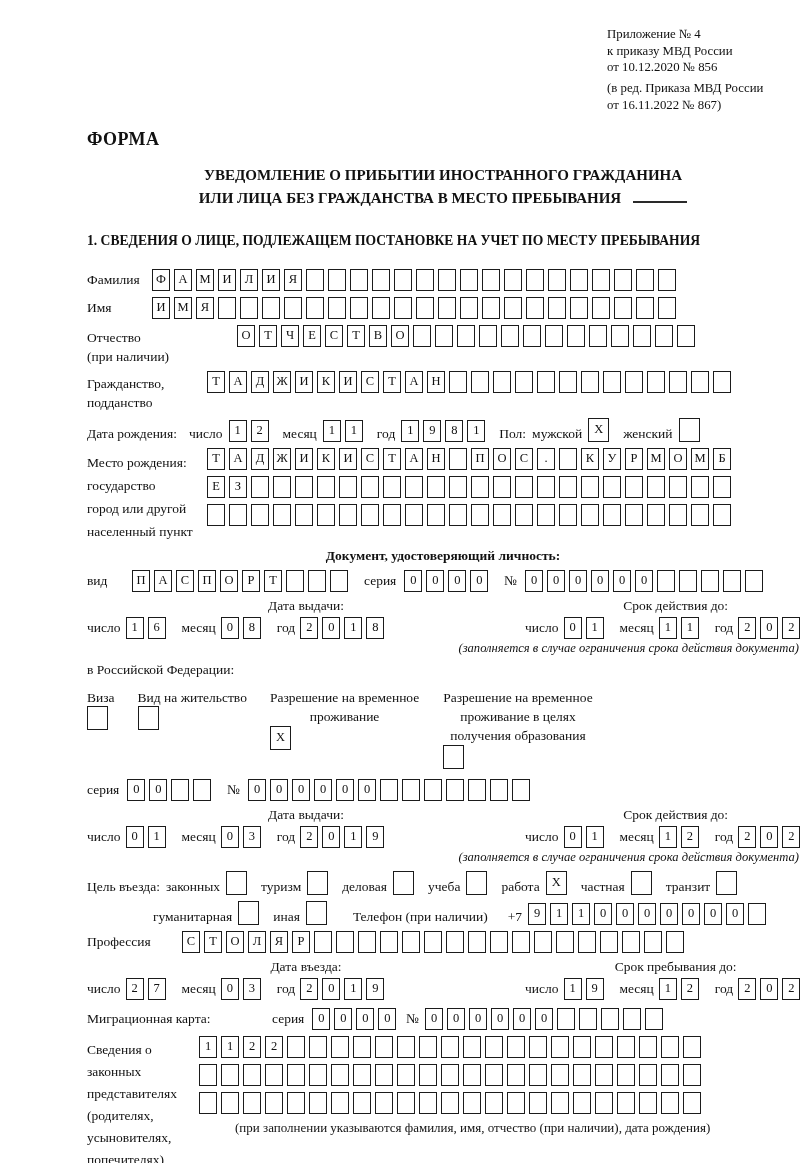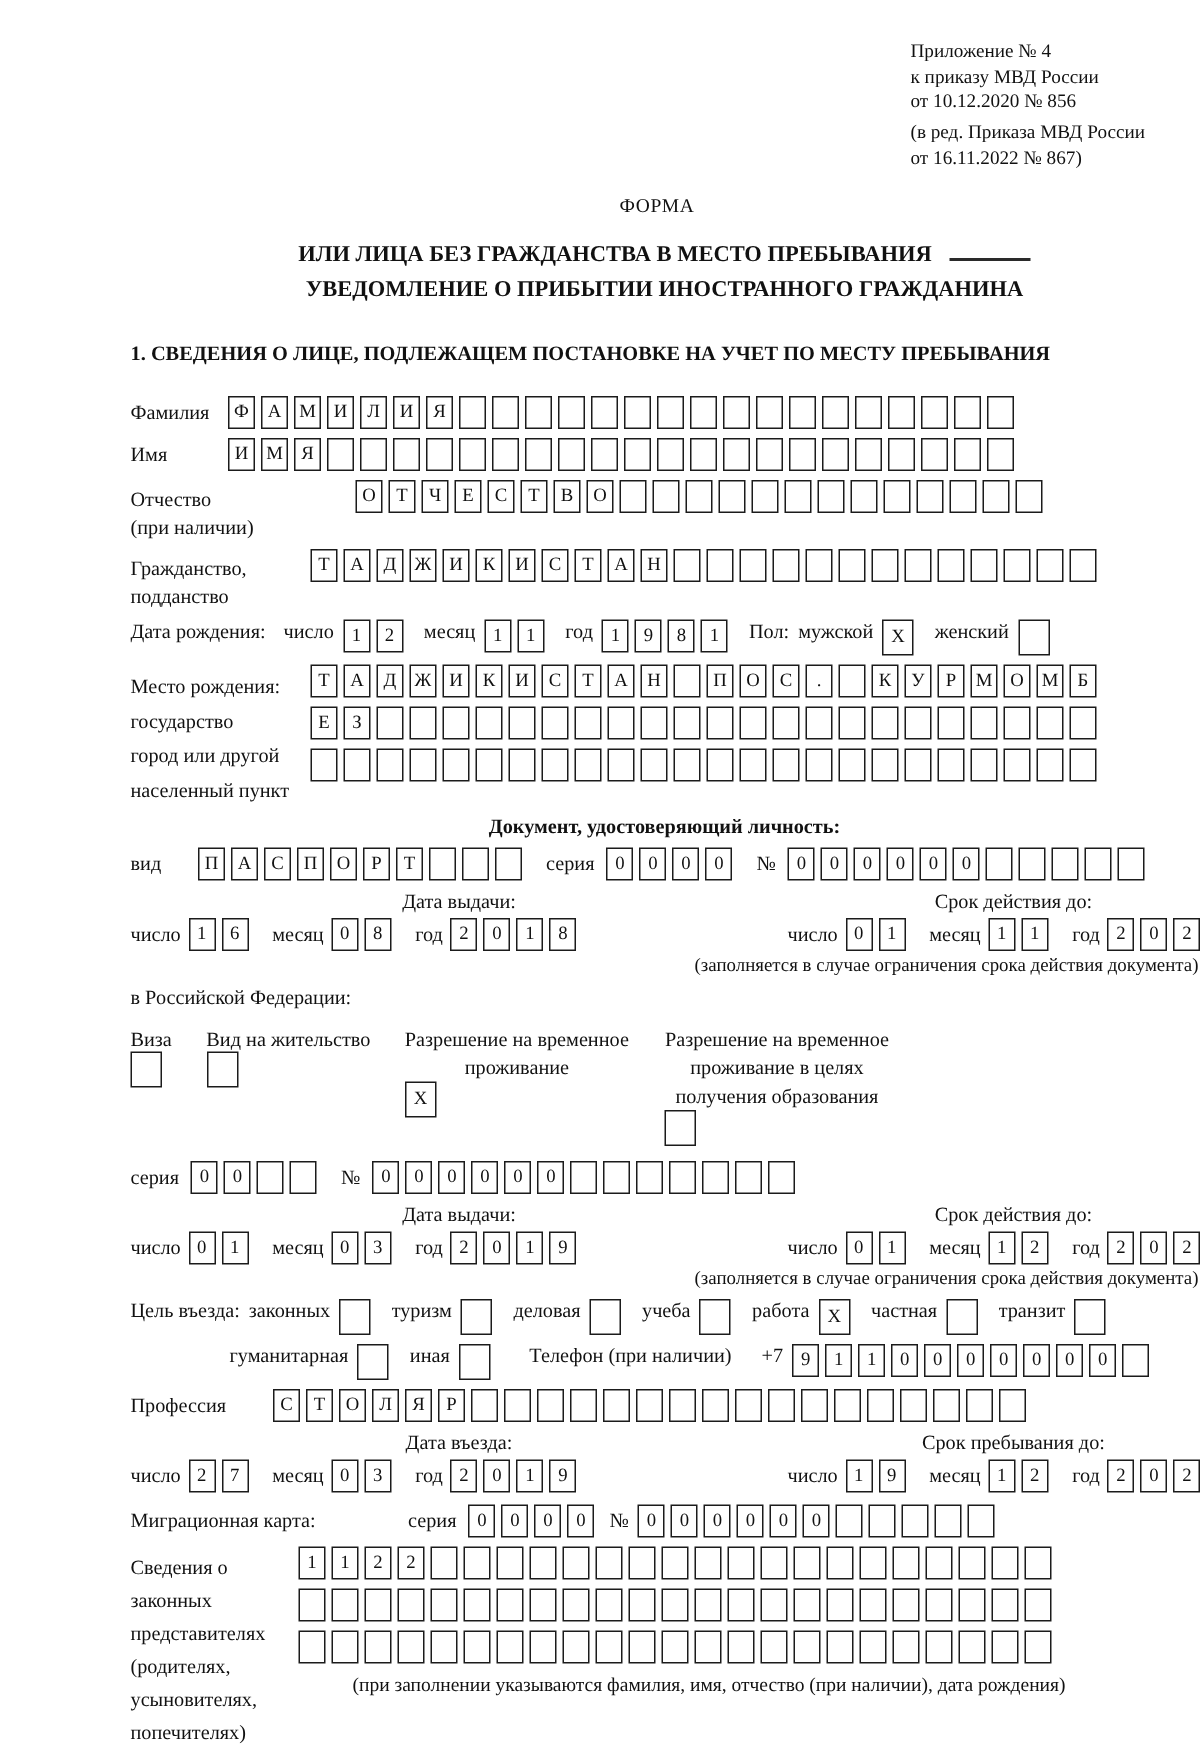--- a/index.html
+++ b/index.html
@@ -3,21 +3,21 @@
 <meta charset="utf-8">
 <style>
   html,body{margin:0;padding:0;background:#fff;}
   .page{
     width:800px;height:1163px;box-sizing:border-box;background:#fff;
     padding:26px 24px 16px 64px;overflow:hidden;color:#111;
     font-family:"Liberation Serif","DejaVu Serif",serif;font-size:13.5px;margin-left:23px;
   }
   .hdr-block{margin-left:auto;width:192px;font-size:12.8px;line-height:1.3;}
   .hdr-sub{margin-top:4px;}
-  .form-label{text-align:center;font-weight:normal;font-size:13px;margin:16px 10px 0 0;letter-spacing:.4px;}
+  .form-label{text-align:left;font-weight:bold;font-size:18px;margin:16px 10px 0 0;letter-spacing:.4px;}
   .title{text-align:center;font-weight:bold;font-size:15px;line-height:1.55;margin-top:14px;}
   .blank{display:inline-block;width:54px;border-bottom:2px solid #2a2a2a;height:.85em;margin-left:12px;}
   .sec-title{font-weight:bold;font-size:13.6px;margin-top:22px;margin-bottom:20px;}
   .frow{display:flex;align-items:flex-start;margin-bottom:5px;}
   .flabel{flex:none;padding-top:3px;}
   .w45{width:45px}.w65{width:65px}.w95{width:95px}.w112{width:112px}
   .w120{width:120px}.w150{width:150px}.w185{width:185px}
   .lblcol{flex:none;line-height:19px;padding-top:3px;}
   .boxes{display:flex;flex:none;}
   .cb{flex:none;width:16px;height:20px;border:1.5px solid #1b1b1b;margin-right:4px;
@@ -26,50 +26,50 @@
   .brow{margin-bottom:6px;}
   .gap-l{margin-left:12px;margin-right:8px;}
   .mr6{margin-right:8px;}
   .dates-row{display:flex;margin-bottom:2px;}
   .dcol-l{width:438px;flex:none;}
   .dcol-r{flex:1;}
   .date-hdr{text-align:center;margin-bottom:3px;}
   .dline{display:flex;align-items:center;}
   .dlbl{margin-right:5px;}
   .dlbl.g{margin-left:12px;}
-  .note{text-align:right;font-size:12.6px;margin:1px 0 6px 0;}
+  .note{text-align:right;font-size:12.6px;margin:1px 0 6px 0;font-style:italic;}
   .rline{margin-bottom:4px;}
   .opts{display:flex;align-items:flex-start;margin:8px 0 10px 0;}
   .opt{display:flex;align-items:flex-start;margin-right:16px;flex-direction:column;}
   .opt:last-child{margin-right:0;}
   .opt-lbl{margin-right:7px;padding-top:4px;}
   .opt-lines{text-align:center;margin-right:8px;line-height:19px;padding-top:2px;}
-  .pline{display:flex;align-items:flex-start;margin-bottom:6px;flex-wrap:nowrap;}
+  .pline{display:flex;align-items:flex-end;margin-bottom:6px;flex-wrap:nowrap;}
   .pline .plbl{margin-right:6px;}
   .pline .pgap{margin-left:10px;}
   .indent{margin-left:66px;}
   .lr-note{margin-left:36px;margin-top:6px;font-size:13px;}
 </style>
 </head>
 <body>
 
 <div class="page">
 
   <div class="hdr-block">
     <div>Приложение № 4</div>
     <div>к приказу МВД России</div>
     <div>от 10.12.2020 № 856</div>
     <div class="hdr-sub">(в ред. Приказа МВД России</div>
     <div>от 16.11.2022 № 867)</div>
   </div>
   <div class="form-label">ФОРМА</div>
 
   <div class="title">
+    <div>УВЕДОМЛЕНИЕ О ПРИБЫТИИ ИНОСТРАННОГО ГРАЖДАНИНА</div>
     <div><span>ИЛИ ЛИЦА БЕЗ ГРАЖДАНСТВА В МЕСТО ПРЕБЫВАНИЯ</span><span class="blank"></span></div>
-    <div>УВЕДОМЛЕНИЕ О ПРИБЫТИИ ИНОСТРАННОГО ГРАЖДАНИНА</div>
   </div>
 
   <div class="sec-title">1. СВЕДЕНИЯ О ЛИЦЕ, ПОДЛЕЖАЩЕМ ПОСТАНОВКЕ НА УЧЕТ ПО МЕСТУ ПРЕБЫВАНИЯ</div>
 
   <div class="frow brow">
     <span class="flabel w65">Фамилия</span>
     <span class="boxes">
         <span class="cb">Ф</span>
         <span class="cb">А</span>
         <span class="cb">М</span>

